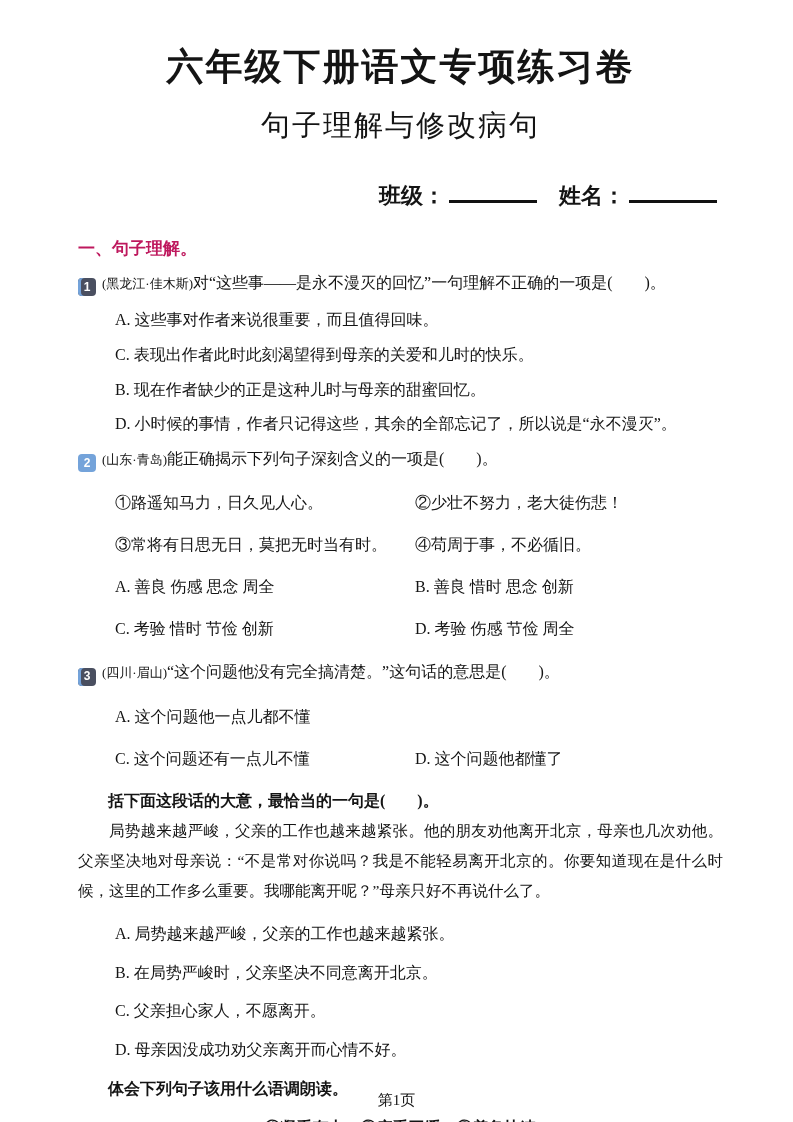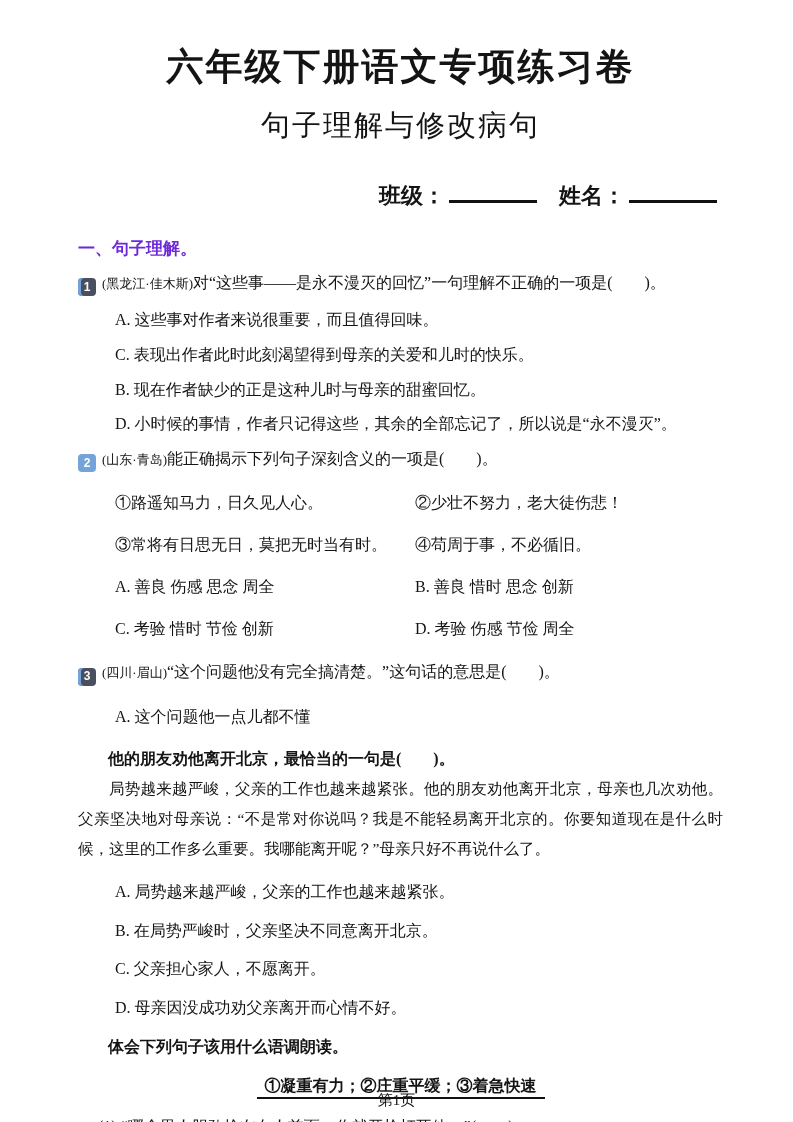--- a/index.html
+++ b/index.html
@@ -15,21 +15,21 @@
   .subtitle {
     margin: 0 0 34px; text-align: center; font-size: 29px; font-weight: 400;
     font-family: "Liberation Sans", "DejaVu Sans", sans-serif; letter-spacing: 2px;
   }
   .id-line { text-align: right; font-size: 22px; font-weight: 700; margin-bottom: 26px; }
   .blank {
     display: inline-block; width: 88px; border-bottom: 3px solid #111;
     height: 20px; vertical-align: baseline; margin: 0 6px 0 4px;
   }
   .gap { display: inline-block; width: 16px; }
-  .section-heading { color: #6d28d9; font-size: 17px; font-weight: 700; margin: 0 0 12px; }
+  .section-heading { color: #be185d; font-size: 17px; font-weight: 700; margin: 0 0 12px; }
   .question { margin-bottom: 8px; font-size: 16px; }
   .q-line { margin-bottom: 2px; line-height: 1.4; }
   .badge {
     display: inline-flex; align-items: center; justify-content: center;
     width: 18px; height: 18px; border-radius: 4px; background: #74a3da; color: #fff;
     font-size: 12px; font-weight: 700; font-family: "Liberation Sans", "DejaVu Sans", sans-serif;
     margin-right: 6px; vertical-align: -3px;
   }
   .badge-dark { background: #4a4f60; box-shadow: inset 3px 0 0 #74a3da; }
   .source { font-size: 13px; }
@@ -99,25 +99,29 @@
   </div>
 
   <div class="question">
     <div class="q-line">
       <span class="badge badge-dark">3</span><span class="source">(四川·眉山)</span><span class="stem">“这个问题他没有完全搞清楚。”这句话的意思是(　　)。</span>
     </div>
     <div class="options">
       <div class="row2">
         <span class="c1">A. 这个问题他一点儿都不懂</span>
       </div>
+      <div class="row2">
+        <span class="c1">C. 这个问题还有一点儿不懂</span>
+        <span class="c2">D. 这个问题他都懂了</span>
+      </div>
     </div>
   </div>
 
   <div class="question">
-    <div class="q4-stem">他的朋友劝他离开北京，最恰当的一句是(　　)。</div>
+    <div class="q4-stem">括下面这段话的大意，最恰当的一句是(　　)。</div>
     <div class="passage">局势越来越严峻，父亲的工作也越来越紧张。他的朋友劝他离开北京，母亲也几次劝他。父亲坚决地对母亲说：“不是常对你说吗？我是不能轻易离开北京的。你要知道现在是什么时候，这里的工作多么重要。我哪能离开呢？”母亲只好不再说什么了。</div>
     <div class="options q4-options">
       <div class="option">A. 局势越来越严峻，父亲的工作也越来越紧张。</div>
       <div class="option">B. 在局势严峻时，父亲坚决不同意离开北京。</div>
       <div class="option">C. 父亲担心家人，不愿离开。</div>
       <div class="option">D. 母亲因没成功劝父亲离开而心情不好。</div>
     </div>
   </div>
 
   <div class="question">

